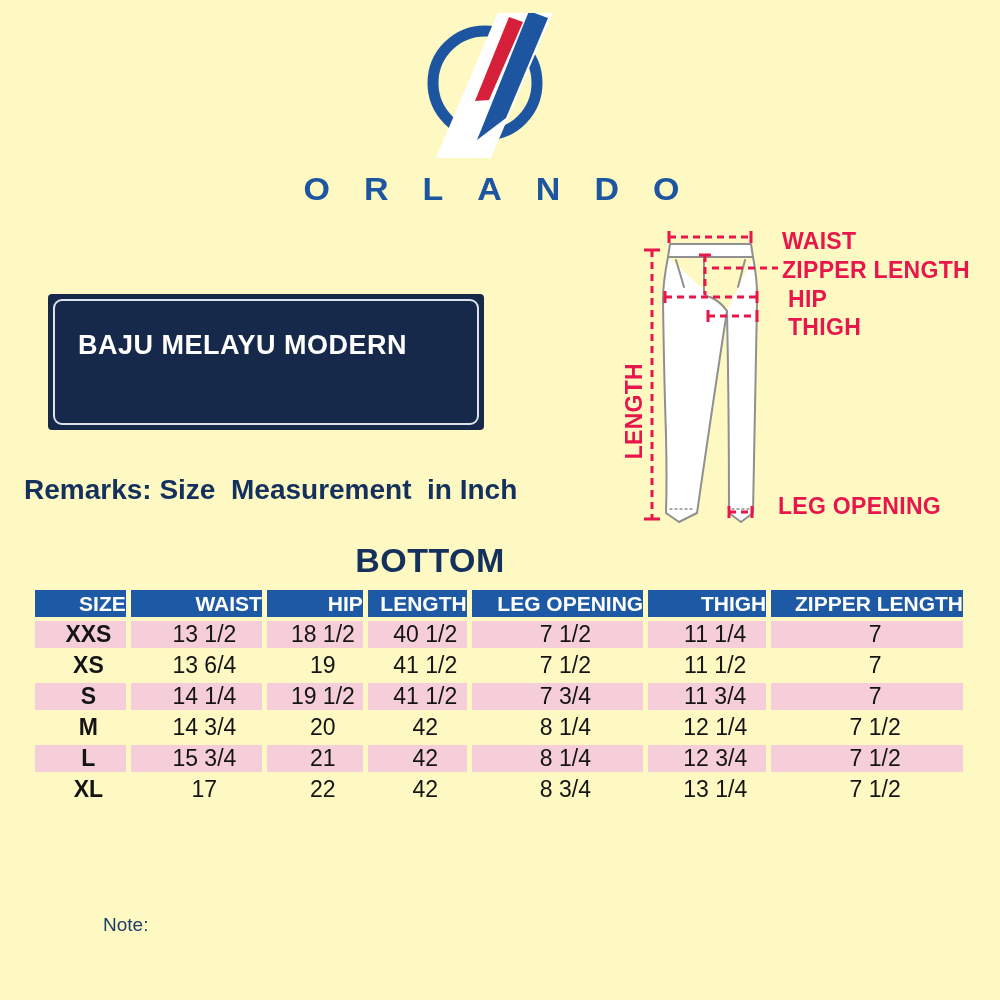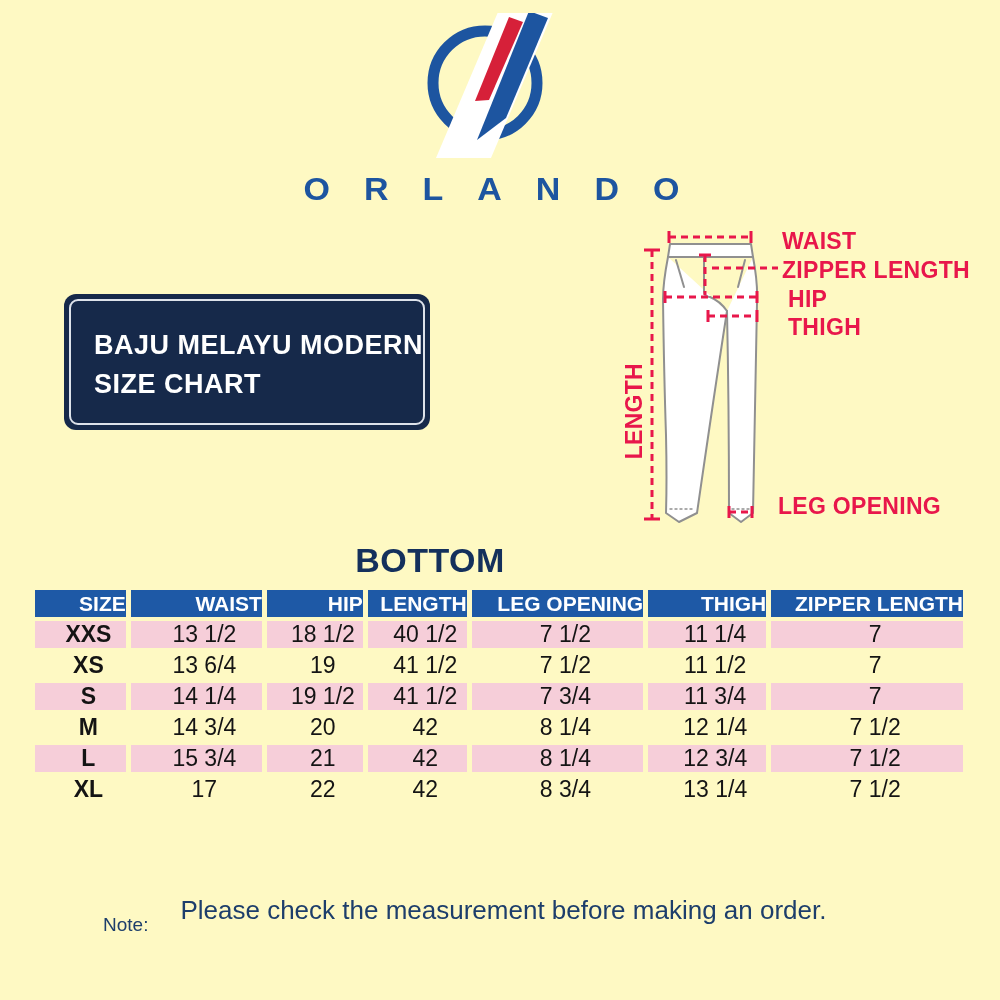--- a/index.html
+++ b/index.html
@@ -18,22 +18,22 @@
 
   .wordmark {
     position: absolute; left: 0; top: 170px; width: 1000px;
     text-align: center; color: #1d55a0; font-weight: bold;
     font-size: 34px; letter-spacing: 34px; padding-left: 17px;
     transform: scaleY(0.92);
   }
 
   
   .title-box {
-    position: absolute; left: 64px; top: 294px; width: 366px; height: 136px;
-    background: #16294a; border-radius: 12px;
+    position: absolute; left: 48px; top: 294px; width: 436px; height: 136px;
+    background: #16294a; border-radius: 4px;
   }
   .title-box::after {
     content: ""; position: absolute; inset: 5px;
     border: 2px solid #dde2ea; border-radius: 9px; pointer-events: none;
   }
   .title-box .tb-inner {
     position: absolute; left: 30px; top: 32px;
     color: #ffffff; font-weight: bold; font-size: 27px; line-height: 39px;
     letter-spacing: 0.5px;
   }
@@ -98,21 +98,20 @@
       <polygon points="94,4 108,9 74,87 60,88" fill="#d62039"></polygon>
       <polygon points="114,-2 133,5 91,105 62,127" fill="#1d55a0"></polygon>
     </svg>
   </div>
 
   <div class="wordmark">ORLANDO</div>
 
   <div class="title-box">
     <div class="tb-inner">
       <div>BAJU MELAYU MODERN</div>
-      <div>SIZE CHART</div>
     </div>
   </div>
 
   <div class="diagram">
     <svg width="375" height="310" viewBox="0 0 375 310">
       <g fill="#ffffff" stroke="#909090" stroke-width="2" stroke-linejoin="round" stroke-linecap="round">
 
         <path d="M50,19 L131,19 L133,32 L48,32 Z"></path>
 
         <path d="M48,32 Q43,58 43,74 Q44,150 46,210 Q47,255 46,288 L59,297 L77,288 Q94,170 107,86"></path>
@@ -149,20 +148,21 @@
       </g>
     </svg>
     <span class="dlabel dl-waist">WAIST</span>
     <span class="dlabel dl-zipper">ZIPPER LENGTH</span>
     <span class="dlabel dl-hip">HIP</span>
     <span class="dlabel dl-thigh">THIGH</span>
     <span class="dlabel dl-length">LENGTH</span>
     <span class="dlabel dl-legopen">LEG OPENING</span>
   </div>
 
+  <div class="remarks">Remarks: Size  Measurement  in Inch</div>
 
   <div class="section-title">BOTTOM</div>
 
   <table class="size-table">
     <colgroup>
       <col style="width:90px">
         <col style="width:130px">
         <col style="width:95px">
       <col style="width:98px">
         <col style="width:170px">
@@ -234,17 +234,16 @@
         <td>8 3/4</td>
         <td>13 1/4</td>
         <td>7 1/2</td>
       </tr>
     </tbody>
   </table>
 
   <div class="note">
     <div class="note-label">Note:</div>
     <div class="note-lines">
-      <div>Please check the measurement before making an order.</div>
     </div>
   </div>
 
 </div>
 
 </body></html>

